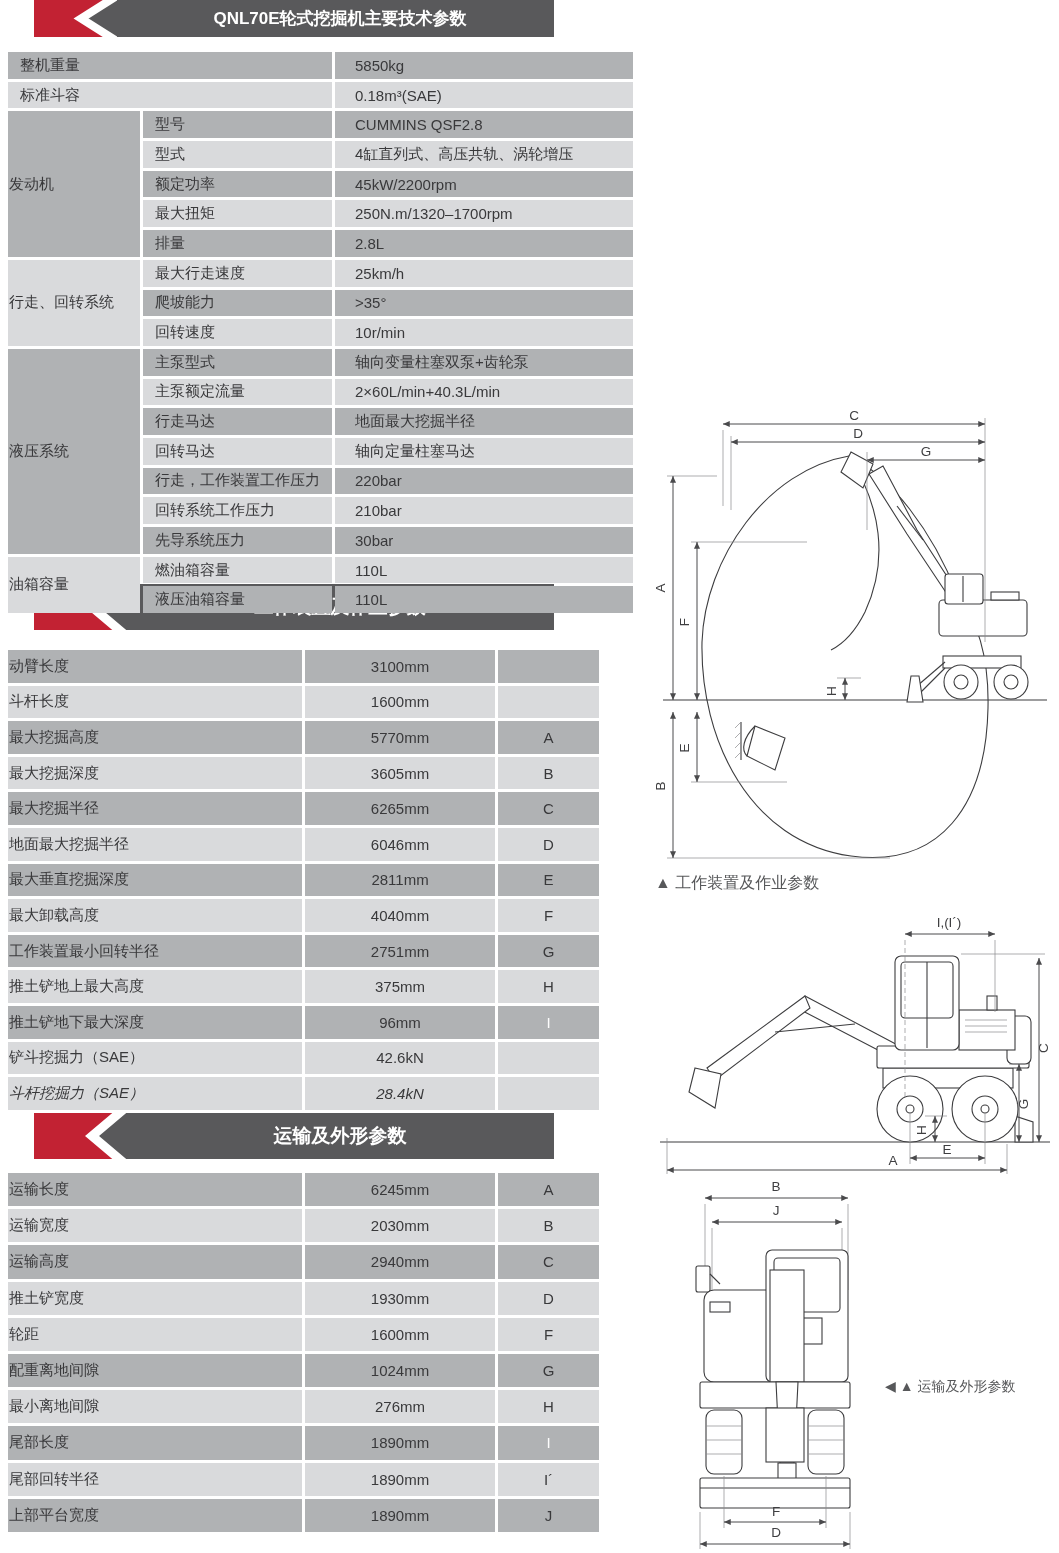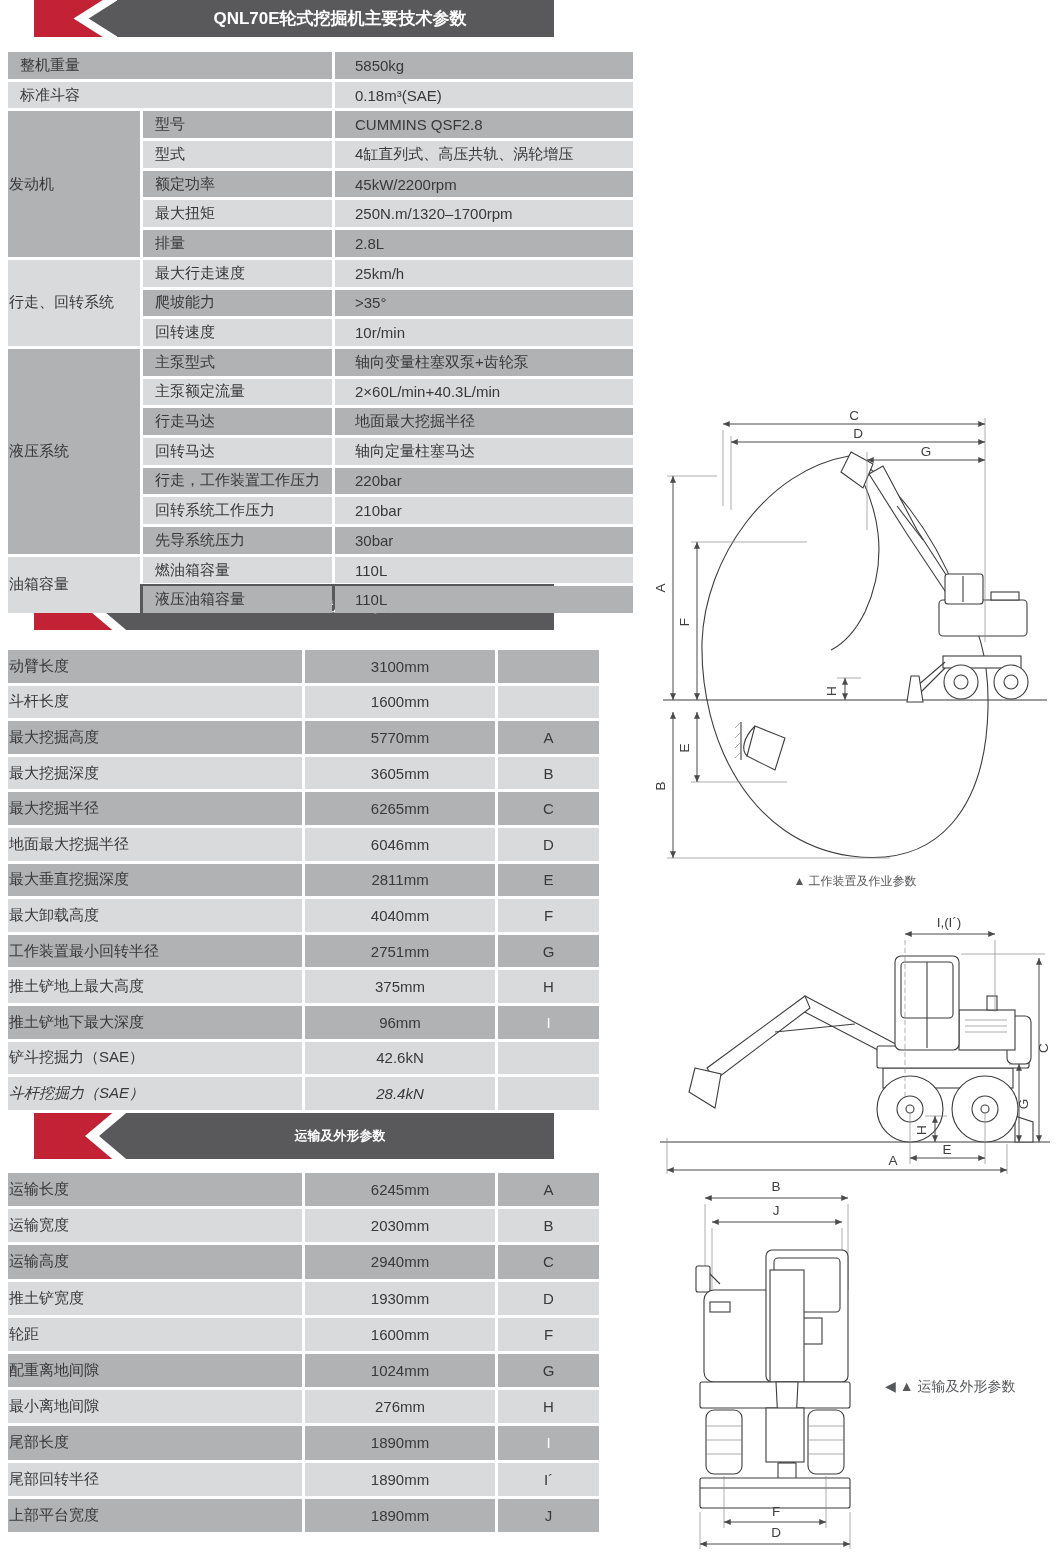--- a/index.html
+++ b/index.html
@@ -6,21 +6,21 @@
   #page{position:relative;width:1059px;height:1553px;background:#fff;overflow:hidden;
         font-family:"Liberation Sans","DejaVu Sans",sans-serif;color:#39393b;}
   
   .banner{position:absolute;left:0;width:520px;background:var(--bgray);margin-left:34px;}
   .banner .ttl{display:block;padding-left:92px;text-align:center;color:#fff;font-weight:bold;}
   .banner svg{position:absolute;left:0;top:0;}
   #banner1{top:0;height:37px;}
   #banner1 .ttl{line-height:37px;font-size:17px;}
   #banner2{top:584px;height:46px;}
   #banner3{top:1113px;height:46px;}
-  #banner2 .ttl,#banner3 .ttl{line-height:46px;font-size:13px;}
+  #banner2 .ttl,#banner3 .ttl{line-height:46px;font-size:19px;}
   
   .twrap{position:absolute;left:5px;}
   #t1wrap{top:49px;}
   #t2wrap{top:647px;}
   #t3wrap{top:1170px;}
   table{border-collapse:separate;border-spacing:3px;}
   td{font-size:15px;vertical-align:middle;}
   tr.dark td{background:var(--rowd);}
   tr.light td{background:var(--rowl);}
   td.gdark{background:var(--rowd) !important;}
@@ -35,22 +35,22 @@
   #t2 td{height:30.6px;}
   #t3 td{height:31.2px;}
   .clab{width:292px;}
   .cmid{width:188px;text-align:center;}
   .clet{width:99px;text-align:center;}
   #t2 tr.forcelight td{background:var(--rowl);font-style:italic;}
   td.wl{color:#fdfdfd;}
   
   .diag{position:absolute;}
   #d1{left:655px;top:410px;width:400px;height:462px;}
-  #d1cap{position:absolute;left:655px;top:873px;width:400px;text-align:center;
-         font-size:12px;color:#57585a;}
+  #d1cap{position:absolute;left:655px;top:873px;width:400px;text-align:left;
+         font-size:16px;color:#57585a;}
   #d2{left:655px;top:912px;width:400px;height:266px;}
   #d3{left:680px;top:1178px;width:200px;height:375px;}
   #d3cap{position:absolute;left:885px;top:1378px;width:180px;text-align:left;
          font-size:14px;color:#57585a;}
   svg .ln{stroke:#3d3d3f;stroke-width:1.1;fill:none;}
   svg .fw{stroke:#3d3d3f;stroke-width:1.1;fill:#fff;}
   svg .dim{stroke:#4a4a4c;stroke-width:1;fill:none;}
   svg .ext{stroke:#8a8a8c;stroke-width:0.7;fill:none;}
   svg .axis{stroke:#8a8a8c;stroke-width:0.7;fill:none;stroke-dasharray:5 3;}
   svg text{font-family:"Liberation Sans","DejaVu Sans",sans-serif;font-size:13.5px;

